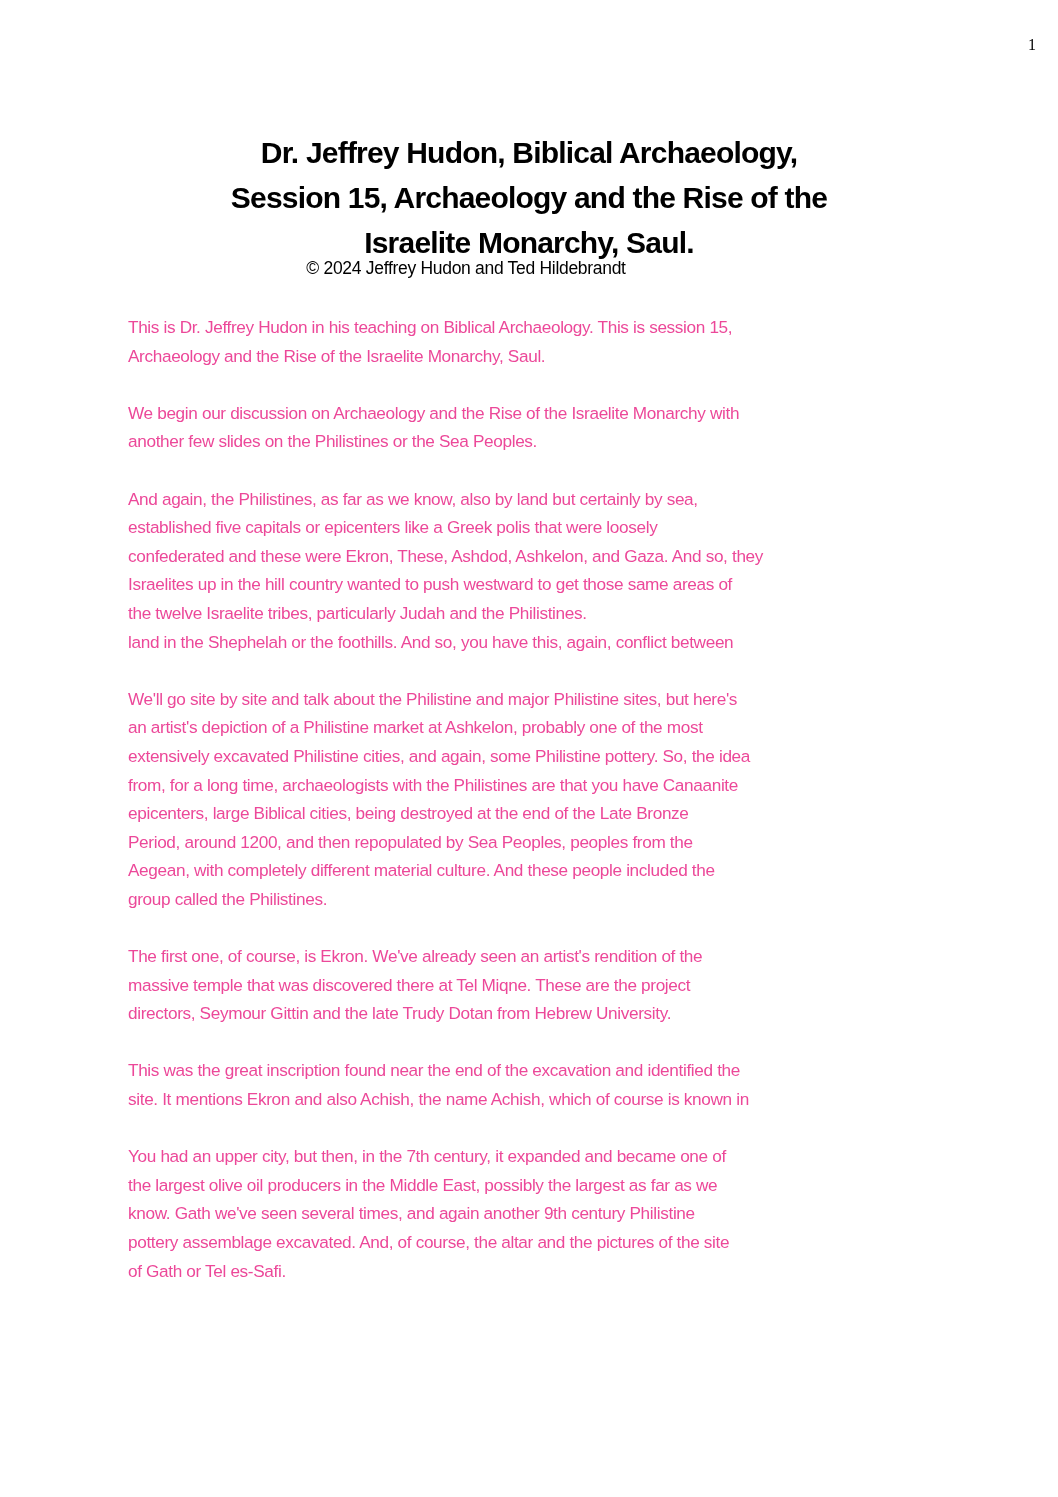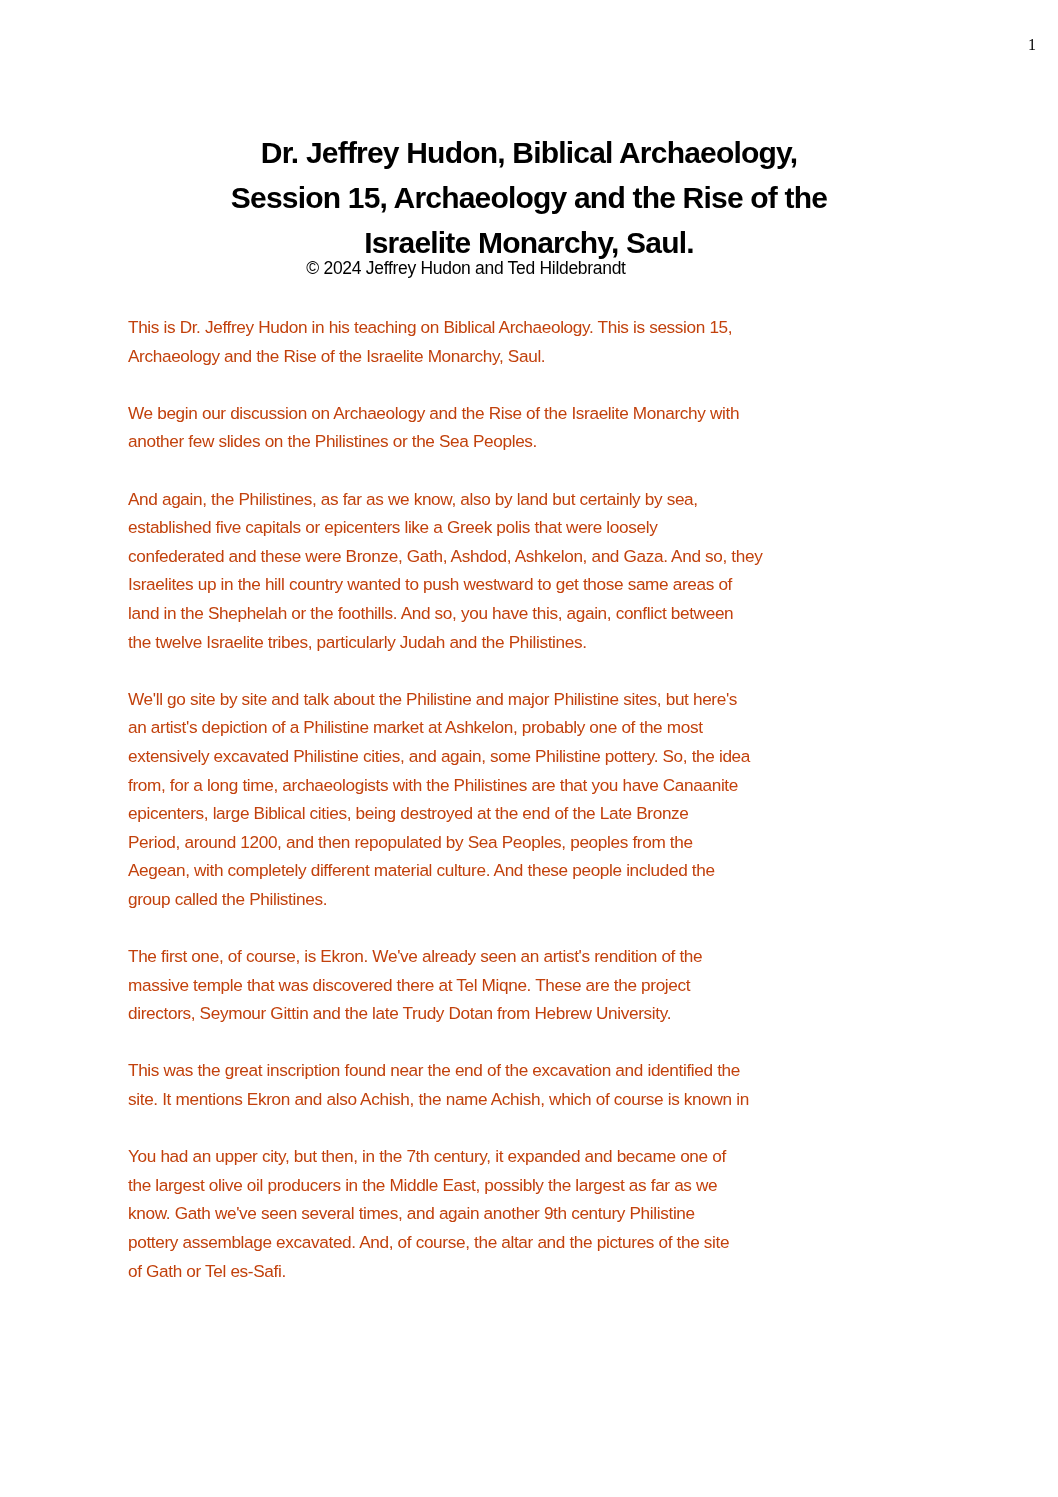--- a/index.html
+++ b/index.html
@@ -18,21 +18,21 @@
       font-size: 30px; line-height: 45px; letter-spacing: -0.8px; color: #000;
     }
     .title .tline { display: block; }
     .copyright {
       position: absolute; top: 258px; left: 0; width: 932px; text-align: center;
       font-family: "Liberation Sans", sans-serif; font-size: 17.5px; letter-spacing: -0.3px; color: #000;
     }
     .body {
       position: absolute; left: 128px; top: 313px; width: 800px;
       font-family: "Liberation Sans", sans-serif; font-size: 17.2px; line-height: 28.6px;
-      letter-spacing: -0.35px; color: #c2410c;
+      letter-spacing: -0.35px; color: #ec4899;
     }
     .para { margin: 0 0 28.6px 0; }
     .para .line { display: block; white-space: nowrap; }
   </style>
 </head>
 <body>
 
 <div class="page">
   <div class="page-number">1</div>
 
@@ -49,24 +49,24 @@
       <span class="line">This is Dr. Jeffrey Hudon in his teaching on Biblical Archaeology. This is session 15,</span>
       <span class="line">Archaeology and the Rise of the Israelite Monarchy, Saul.</span>
     </p>
     <p class="para">
       <span class="line">We begin our discussion on Archaeology and the Rise of the Israelite Monarchy with</span>
       <span class="line">another few slides on the Philistines or the Sea Peoples.</span>
     </p>
     <p class="para">
       <span class="line">And again, the Philistines, as far as we know, also by land but certainly by sea,</span>
       <span class="line">established five capitals or epicenters like a Greek polis that were loosely</span>
-      <span class="line">confederated and these were Bronze, Gath, Ashdod, Ashkelon, and Gaza. And so, they</span>
+      <span class="line">confederated and these were Ekron, These, Ashdod, Ashkelon, and Gaza. And so, they</span>
       <span class="line">Israelites up in the hill country wanted to push westward to get those same areas of</span>
+      <span class="line">the twelve Israelite tribes, particularly Judah and the Philistines.</span>
       <span class="line">land in the Shephelah or the foothills. And so, you have this, again, conflict between</span>
-      <span class="line">the twelve Israelite tribes, particularly Judah and the Philistines.</span>
     </p>
     <p class="para">
       <span class="line">We'll go site by site and talk about the Philistine and major Philistine sites, but here's</span>
       <span class="line">an artist's depiction of a Philistine market at Ashkelon, probably one of the most</span>
       <span class="line">extensively excavated Philistine cities, and again, some Philistine pottery. So, the idea</span>
       <span class="line">from, for a long time, archaeologists with the Philistines are that you have Canaanite</span>
       <span class="line">epicenters, large Biblical cities, being destroyed at the end of the Late Bronze</span>
       <span class="line">Period, around 1200, and then repopulated by Sea Peoples, peoples from the</span>
       <span class="line">Aegean, with completely different material culture. And these people included the</span>
       <span class="line">group called the Philistines.</span>

